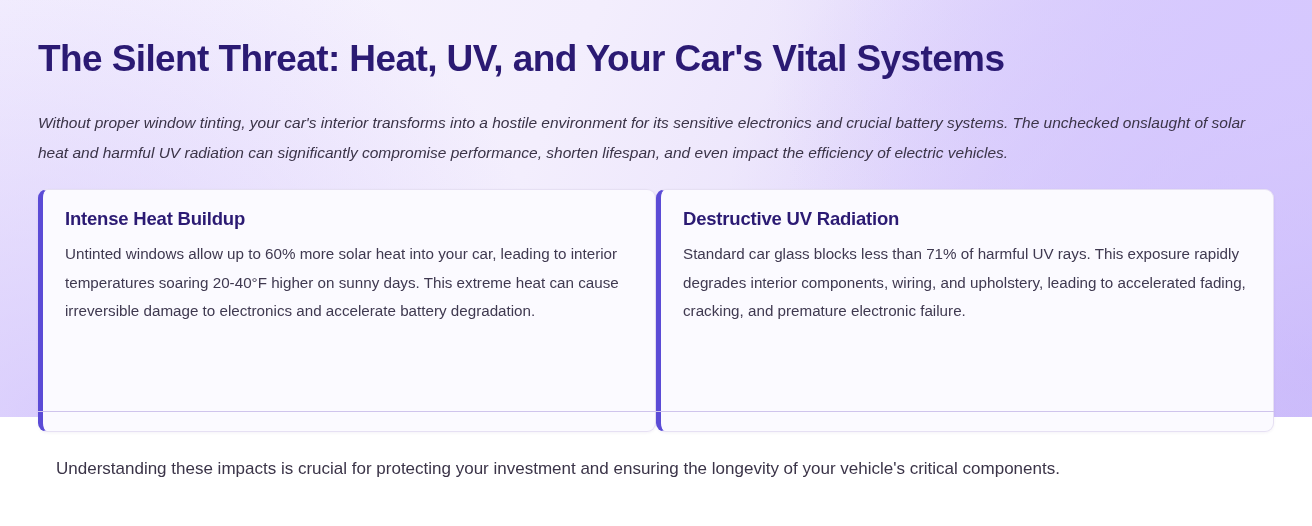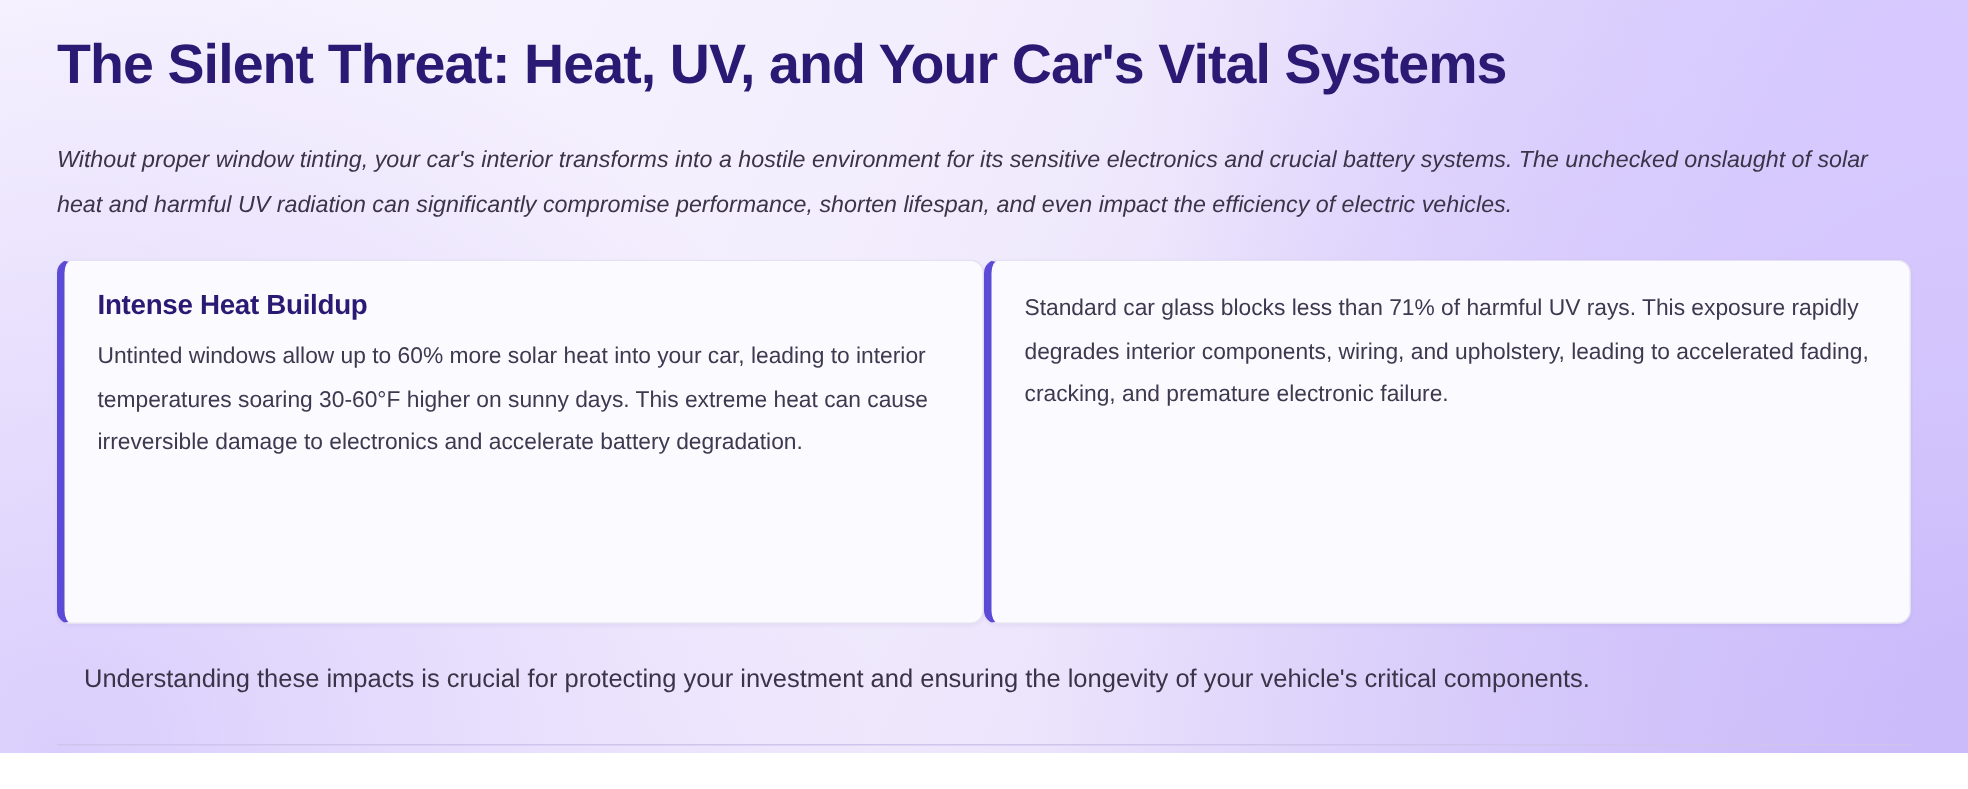--- a/index.html
+++ b/index.html
@@ -10,27 +10,27 @@
   body {
     width: 1312px;
     height: 526px;
     font-family: "Liberation Sans", sans-serif;
     background: #ffffff;
     overflow: hidden;
   }
   .page {
     position: relative;
     width: 1312px;
-    height: 502px;
+    height: 417px;
     background:
       radial-gradient(circle at 97% 6%, rgba(214,200,255,0.95) 0%, rgba(214,200,255,0.0) 38%),
       radial-gradient(circle at 100% 88%, rgba(196,178,250,0.85) 0%, rgba(196,178,250,0.0) 45%),
       radial-gradient(circle at 3% 100%, rgba(206,190,252,0.7) 0%, rgba(206,190,252,0.0) 40%),
       linear-gradient(115deg, #f7f4fe 0%, #f3eefd 40%, #e7dffb 70%, #ddd2f8 100%);
-    padding: 0 38px;
+    padding: 16px 38px;
   }
   .headline {
     margin: 0;
     padding-top: 20px;
     font-size: 37px;
     font-weight: 800;
     letter-spacing: -0.6px;
     color: #2b1a73;
     line-height: 1.25;
   }
@@ -91,24 +91,25 @@
 <div class="page">
 
   <h1 class="headline">The Silent Threat: Heat, UV, and Your Car's Vital Systems</h1>
 
   <p class="intro">Without proper window tinting, your car's interior transforms into a hostile environment for its sensitive electronics and crucial battery systems. The unchecked onslaught of solar heat and harmful UV radiation can significantly compromise performance, shorten lifespan, and even impact the efficiency of electric vehicles.</p>
 
   <div class="cards">
 
     <div class="card">
       <h2 class="card-title">Intense Heat Buildup</h2>
-      <p class="card-body">Untinted windows allow up to 60% more solar heat into your car, leading to interior temperatures soaring 30-60°F higher on sunny days. This extreme heat can cause irreversible damage to electronics and accelerate battery degradation.</p>
+      <p class="card-body">Untinted windows allow up to 60% more solar heat into your car, leading to interior temperatures soaring 20-40°F higher on sunny days. This extreme heat can cause irreversible damage to electronics and accelerate battery degradation.</p>
     </div>
 
     <div class="card">
+      <h2 class="card-title">Destructive UV Radiation</h2>
       <p class="card-body">Standard car glass blocks less than 71% of harmful UV rays. This exposure rapidly degrades interior components, wiring, and upholstery, leading to accelerated fading, cracking, and premature electronic failure.</p>
     </div>
 
 
   </div>
 
   <p class="footnote">Understanding these impacts is crucial for protecting your investment and ensuring the longevity of your vehicle's critical components.</p>
 
   <div class="bottom-rule"></div>
 

